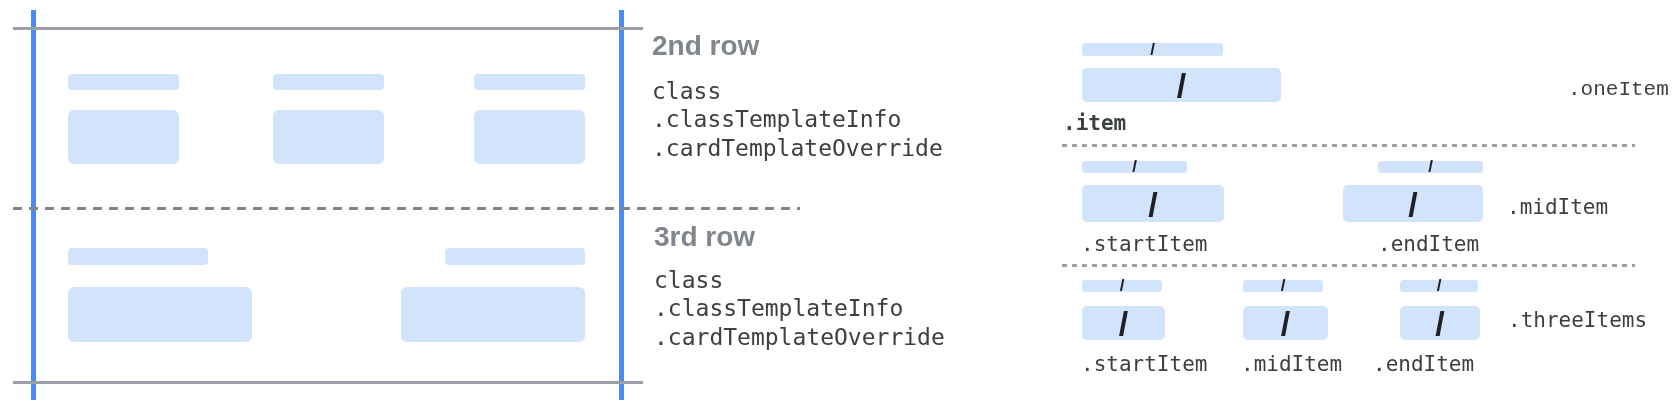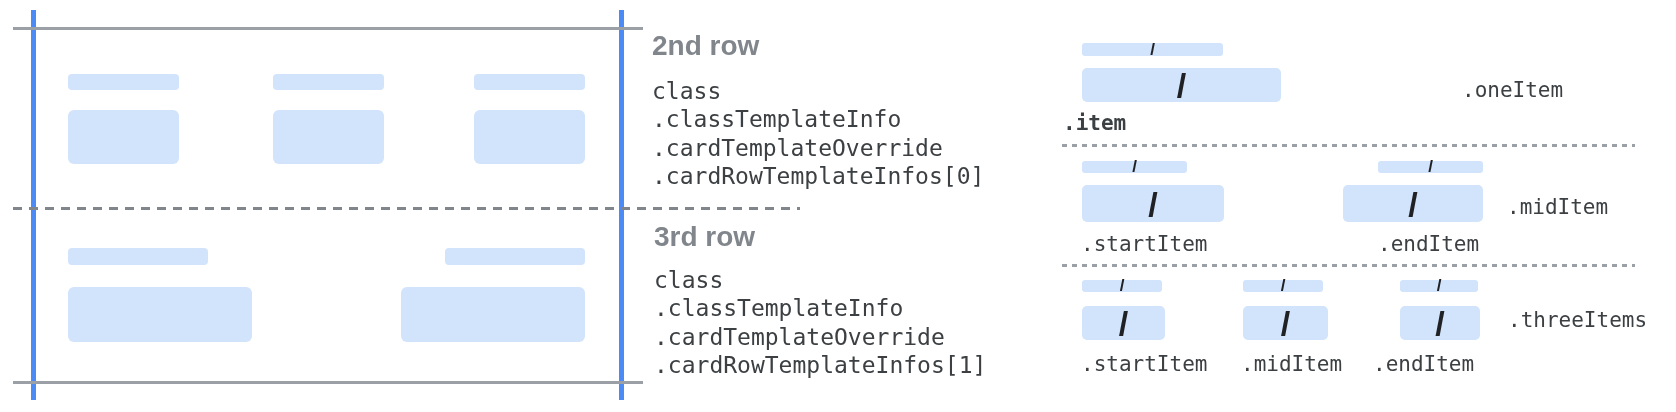--- a/index.html
+++ b/index.html
@@ -73,43 +73,41 @@
     <div class="ph sm" style="left:445px;top:248px;width:140px;height:17px;"></div>
     <div class="ph lg" style="left:401px;top:287px;width:184px;height:55px;"></div>
   </div>
 
   <div>
     <h2 class="row-heading" style="left:652px;top:31px;">2nd row</h2>
     <div class="code-lines" style="left:652px;top:77px;">
       <div class="code-line">class</div>
       <div class="code-line">.classTemplateInfo</div>
       <div class="code-line">.cardTemplateOverride</div>
-      <div class="code-line">.cardRowTemplateInfos[0]</div>
     </div>
   </div>
 
   <div>
     <h2 class="row-heading" style="left:654px;top:222px;">3rd row</h2>
     <div class="code-lines" style="left:654px;top:266px;">
       <div class="code-line">class</div>
       <div class="code-line">.classTemplateInfo</div>
       <div class="code-line">.cardTemplateOverride</div>
-      <div class="code-line">.cardRowTemplateInfos[1]</div>
     </div>
   </div>
 
   <div>
     <div class="bar sm" style="left:1082px;top:43px;width:141px;height:13px;">
       <span class="slash s-sm">/</span>
     </div>
     <div class="bar lg" style="left:1082px;top:68px;width:199px;height:34px;">
       <span class="slash s-lg">/</span>
     </div>
     <div class="mono-label" style="left:1063px;top:111px;font-weight:bold;">.item</div>
-    <div class="mono-label" style="left:1462px;top:78px;">.oneItem</div>
+    <div class="mono-label" style="left:1568px;top:78px;font-family:Liberation Mono, monospace;">.oneItem</div>
   </div>
 
   <div class="dash-light" style="top:144px;left:1062px;width:573px;"></div>
 
   <div>
     <div class="bar sm" style="left:1082px;top:161px;width:105px;height:12px;">
       <span class="slash s-sm">/</span>
     </div>
     <div class="bar lg" style="left:1082px;top:185px;width:142px;height:37px;">
       <span class="slash s-lg">/</span>

